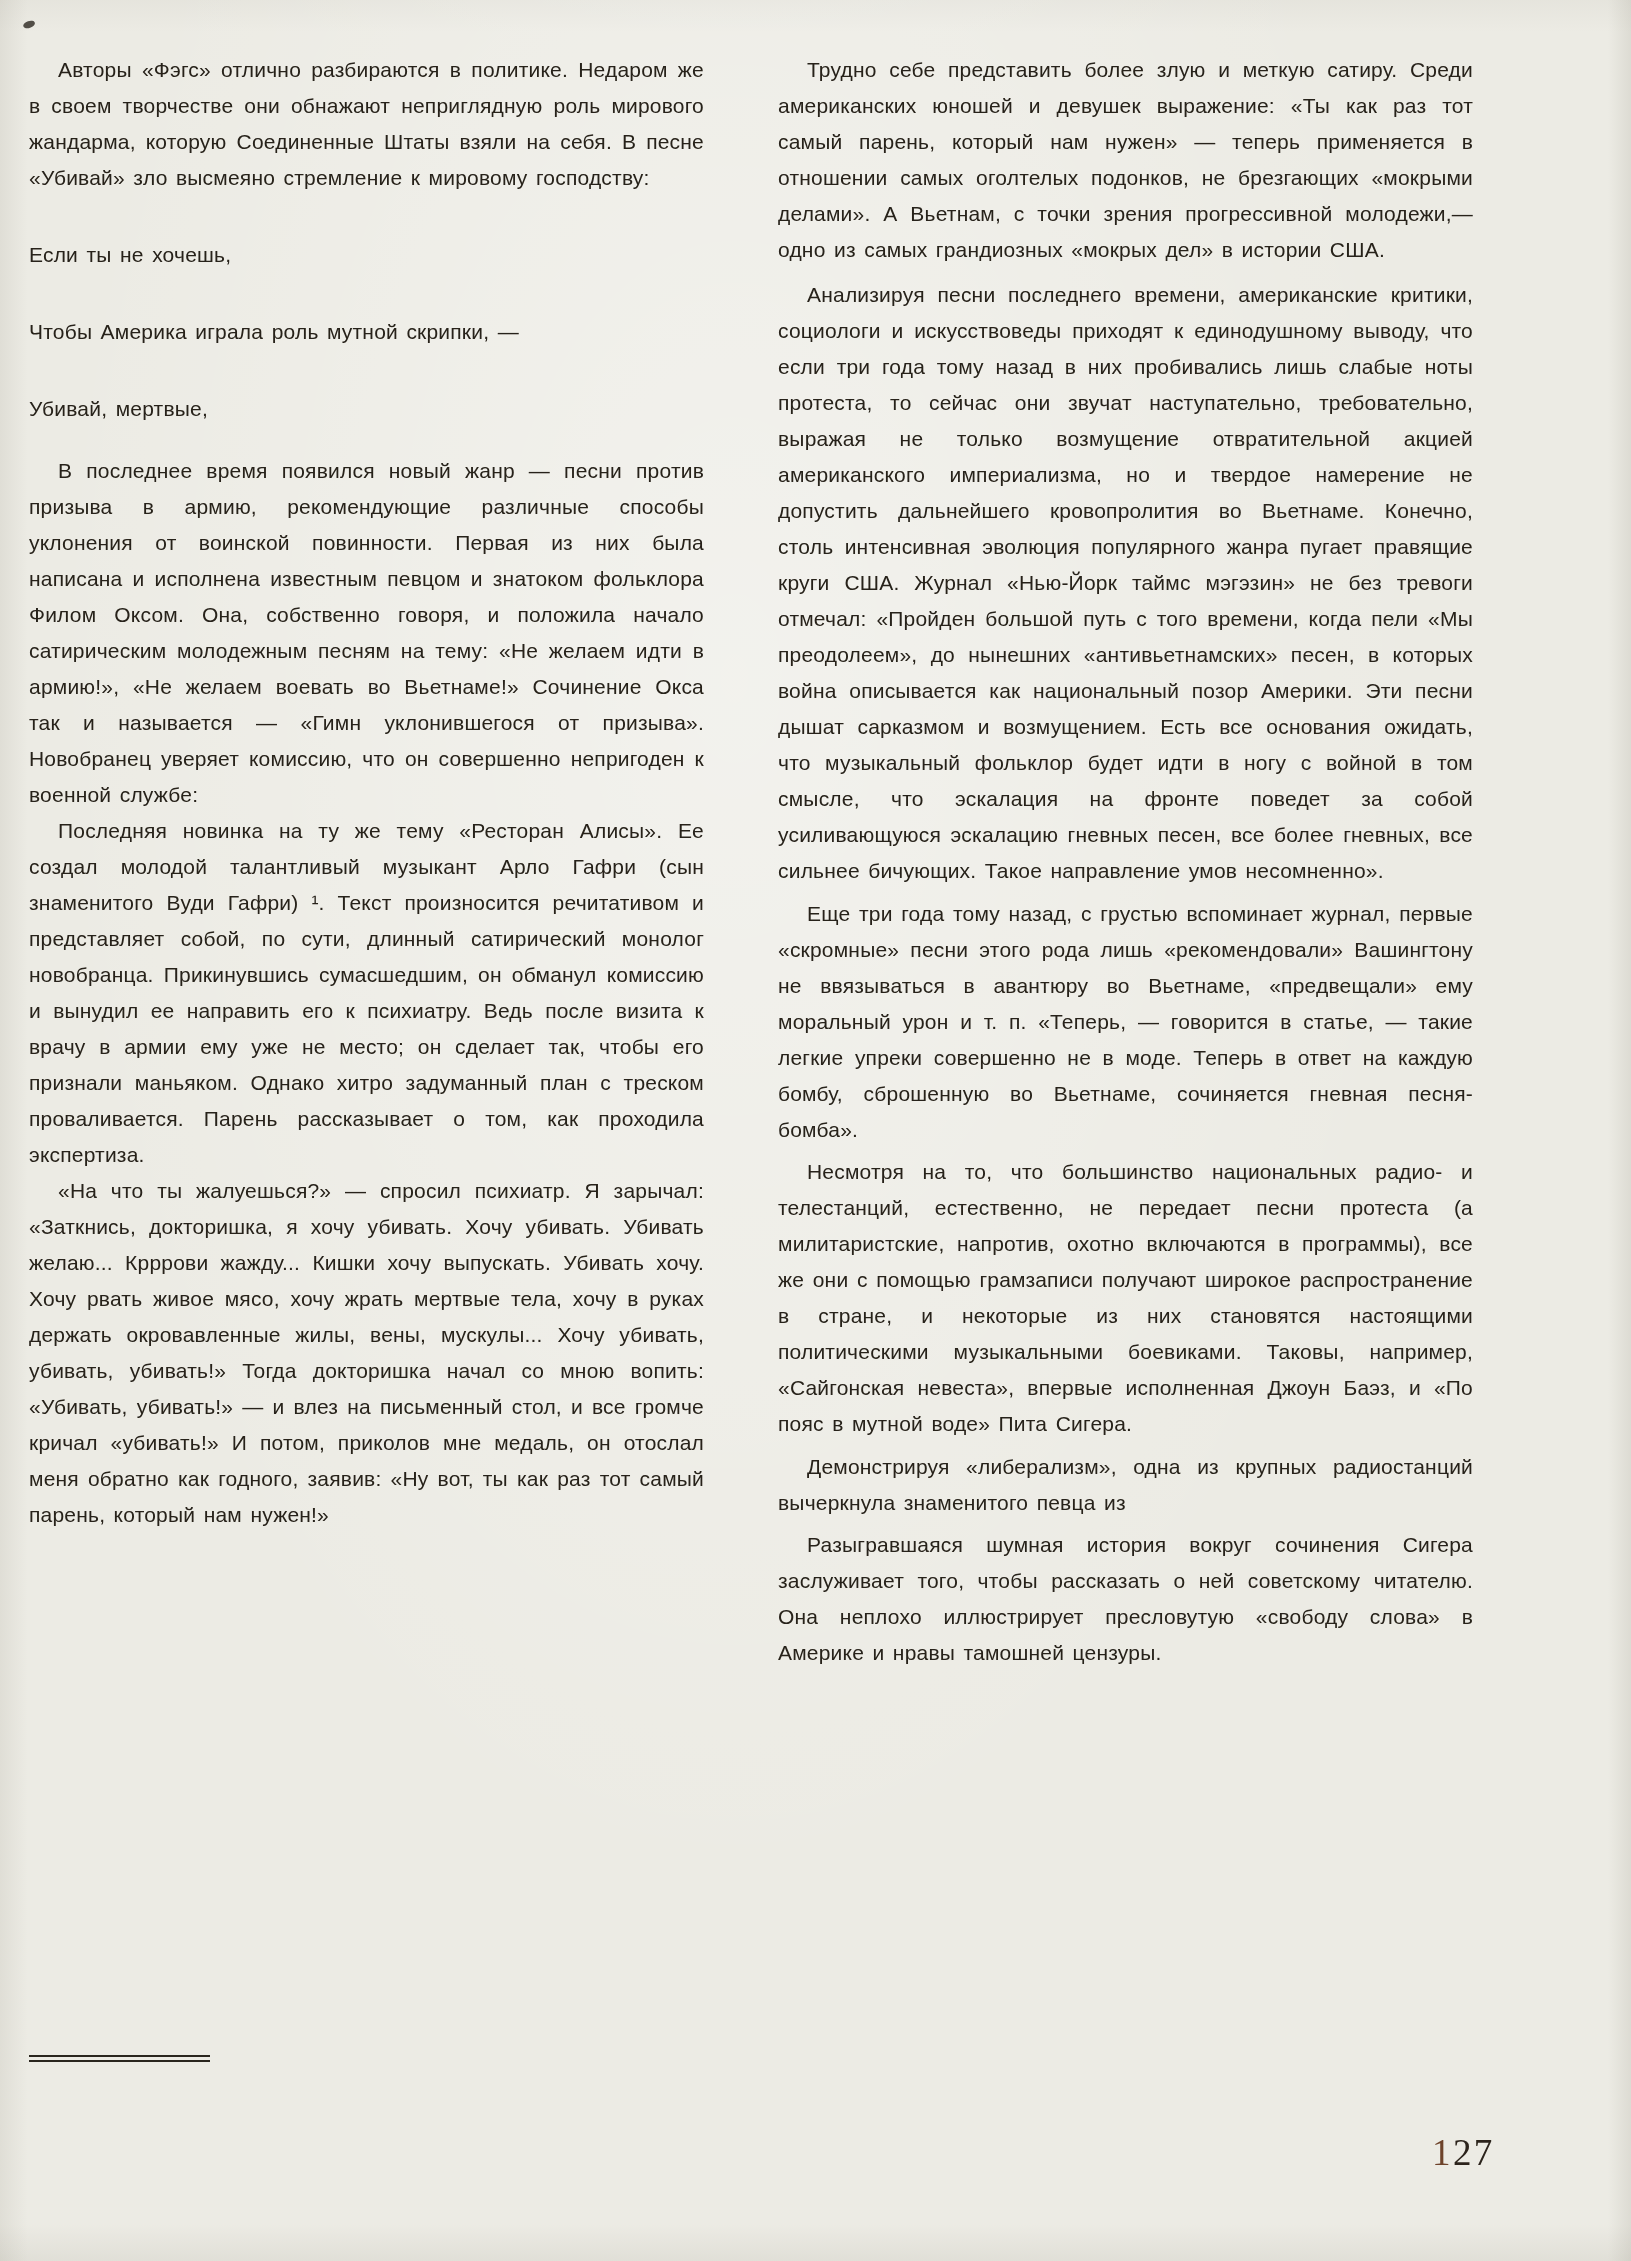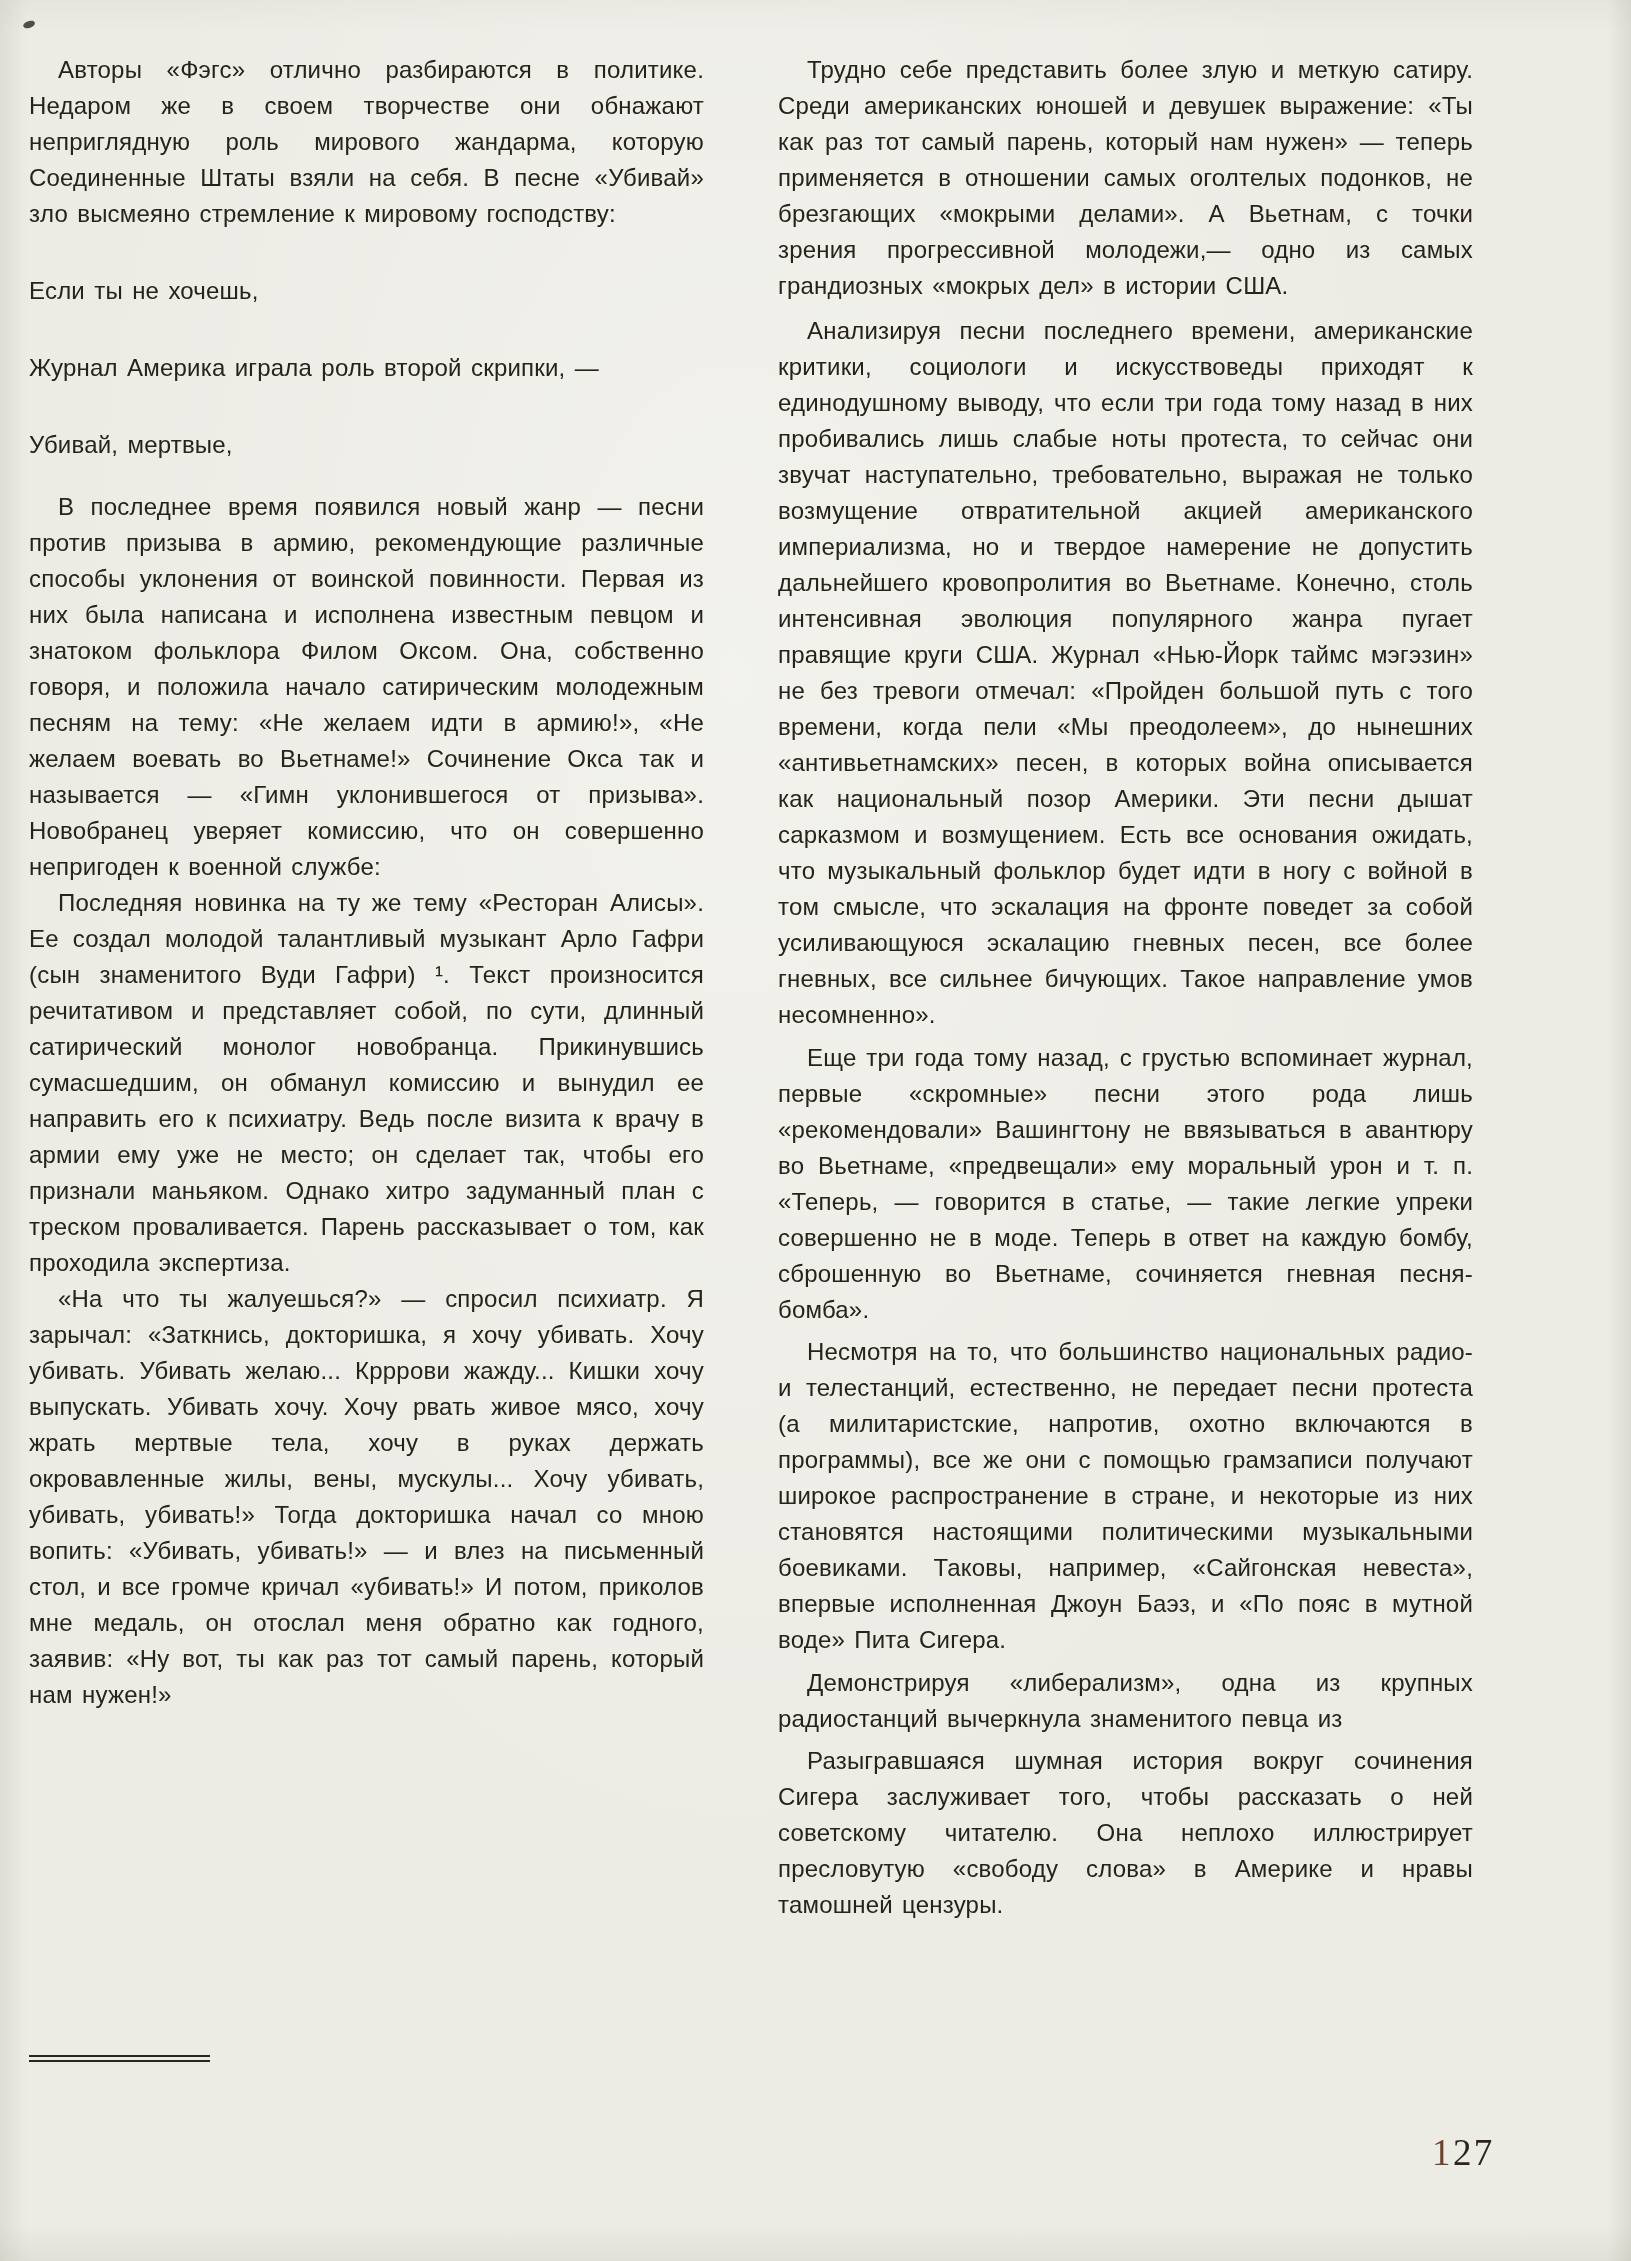--- a/index.html
+++ b/index.html
@@ -15,21 +15,21 @@
       linear-gradient(0deg, rgba(110,104,88,0.09) 0px, rgba(110,104,88,0) 37px),
       linear-gradient(180deg, rgba(110,104,88,0.05) 0px, rgba(110,104,88,0) 32px),
       #ecebe4;
     overflow:hidden;
     font-family:"Liberation Sans", sans-serif;
   }
 
   .col {
     position:absolute;
     top:52px;
-    font-size:24px;
+    font-size:21px;
     line-height:36px;
     color:#27221a;
     text-align:justify;
     word-spacing:2.4px;
     letter-spacing:0.2px;
   }
   .col.left  { left:29px;  width:675px; }
   .col.right { left:778px; width:695px; }
 
   .para { margin:0; text-indent:29px; }
@@ -92,21 +92,21 @@
 </head>
 <body>
 
 <div class="page">
   <div class="speck"></div>
 
   <div class="col left" id="left-col">
       <p class="para">Авторы «Фэгс» отлично разбираются в политике. Недаром же в своем творчестве они обнажают неприглядную роль мирового жандарма, которую Соединенные Штаты взяли на себя. В песне «Убивай» зло высмеяно стремление к мировому господству:</p>
       <div class="verse">
         <div class="verse-line">Если ты не хочешь,</div>
-        <div class="verse-line">Журнал Америка играла роль второй скрипки, —</div>
+        <div class="verse-line">Чтобы Америка играла роль мутной скрипки, —</div>
         <div class="verse-line">Убивай, мертвые,</div>
       </div>
       <p class="para">В последнее время появился новый жанр — песни против призыва в армию, рекомендующие различные способы уклонения от воинской повинности. Первая из них была написана и исполнена известным певцом и знатоком фольклора Филом Оксом. Она, собственно говоря, и положила начало сатирическим молодежным песням на тему: «Не желаем идти в армию!», «Не желаем воевать во Вьетнаме!» Сочинение Окса так и называется — «Гимн уклонившегося от призыва». Новобранец уверяет комиссию, что он совершенно непригоден к военной службе:</p>
       <p class="para">Последняя новинка на ту же тему «Ресторан Алисы». Ее создал молодой талантливый музыкант Арло Гафри (сын знаменитого Вуди Гафри) ¹. Текст произносится речитативом и представляет собой, по сути, длинный сатирический монолог новобранца. Прикинувшись сумасшедшим, он обманул комиссию и вынудил ее направить его к психиатру. Ведь после визита к врачу в армии ему уже не место; он сделает так, чтобы его признали маньяком. Однако хитро задуманный план с треском проваливается. Парень рассказывает о том, как проходила экспертиза.</p>
       <p class="para">«На что ты жалуешься?» — спросил психиатр. Я зарычал: «Заткнись, докторишка, я хочу убивать. Хочу убивать. Убивать желаю... Крррови жажду... Кишки хочу выпускать. Убивать хочу. Хочу рвать живое мясо, хочу жрать мертвые тела, хочу в руках держать окровавленные жилы, вены, мускулы... Хочу убивать, убивать, убивать!» Тогда докторишка начал со мною вопить: «Убивать, убивать!» — и влез на письменный стол, и все громче кричал «убивать!» И потом, приколов мне медаль, он отослал меня обратно как годного, заявив: «Ну вот, ты как раз тот самый парень, который нам нужен!»</p>
     </div>
   <div class="col right" id="right-col">
       <p class="para">Трудно себе представить более злую и меткую сатиру. Среди американских юношей и девушек выражение: «Ты как раз тот самый парень, который нам нужен» — теперь применяется в отношении самых оголтелых подонков, не брезгающих «мокрыми делами». А Вьетнам, с точки зрения прогрессивной молодежи,— одно из самых грандиозных «мокрых дел» в истории США.</p>
       <p class="para">Анализируя песни последнего времени, американские критики, социологи и искусствоведы приходят к единодушному выводу, что если три года тому назад в них пробивались лишь слабые ноты протеста, то сейчас они звучат наступательно, требовательно, выражая не только возмущение отвратительной акцией американского империализма, но и твердое намерение не допустить дальнейшего кровопролития во Вьетнаме. Конечно, столь интенсивная эволюция популярного жанра пугает правящие круги США. Журнал «Нью-Йорк таймс мэгэзин» не без тревоги отмечал: «Пройден большой путь с того времени, когда пели «Мы преодолеем», до нынешних «антивьетнамских» песен, в которых война описывается как национальный позор Америки. Эти песни дышат сарказмом и возмущением. Есть все основания ожидать, что музыкальный фольклор будет идти в ногу с войной в том смысле, что эскалация на фронте поведет за собой усиливающуюся эскалацию гневных песен, все более гневных, все сильнее бичующих. Такое направление умов несомненно».</p>
       <p class="para">Еще три года тому назад, с грустью вспоминает журнал, первые «скромные» песни этого рода лишь «рекомендовали» Вашингтону не ввязываться в авантюру во Вьетнаме, «предвещали» ему моральный урон и т. п. «Теперь, — говорится в статье, — такие легкие упреки совершенно не в моде. Теперь в ответ на каждую бомбу, сброшенную во Вьетнаме, сочиняется гневная песня-бомба».</p>

